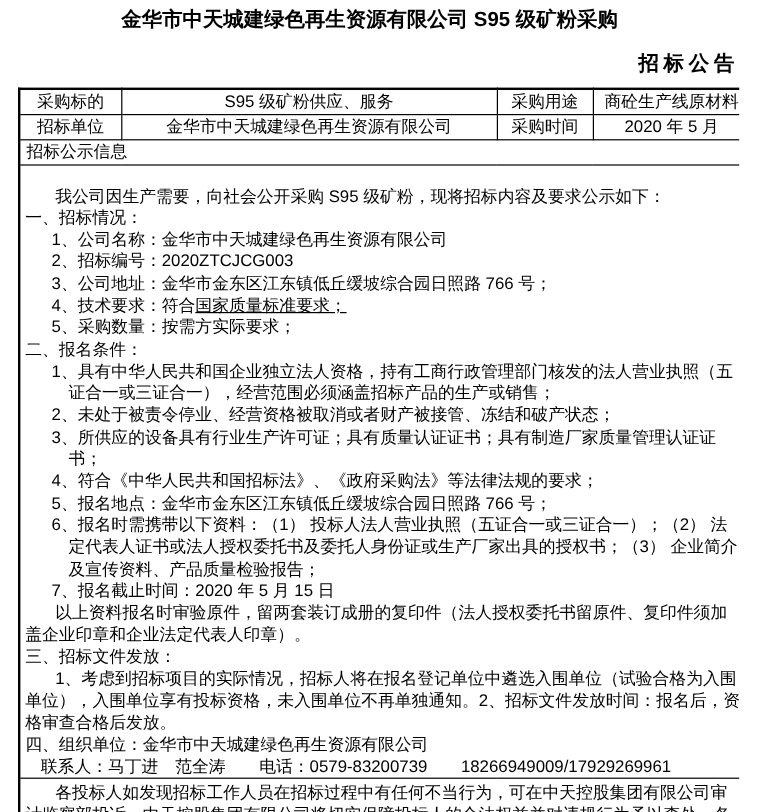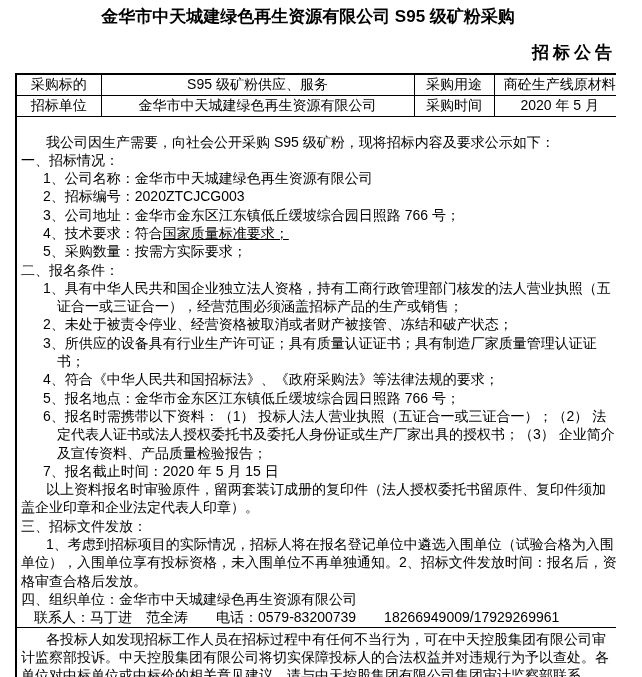--- a/index.html
+++ b/index.html
@@ -98,20 +98,23 @@
         <td>采购用途</td>
         <td>商砼生产线原材料</td>
       </tr>
       <tr class="hdr-row">
         <td>招标单位</td>
         <td>金华市中天城建绿色再生资源有限公司</td>
         <td>采购时间</td>
         <td>2020 年 5 月</td>
       </tr>
       <tr>
+        <td colspan="4" class="sechdr">招标公示信息</td>
+      </tr>
+      <tr>
         <td colspan="4" class="body-cell">
           <p class="ind">我公司因生产需要，向社会公开采购 S95 级矿粉，现将招标内容及要求公示如下：</p>
 
           <p class="sec">一、招标情况：</p>
           <p class="item">1、公司名称：金华市中天城建绿色再生资源有限公司</p>
           <p class="item">2、招标编号：2020ZTCJCG003</p>
           <p class="item">3、公司地址：金华市金东区江东镇低丘缓坡综合园日照路 766 号；</p>
           <p class="item"><span>4、技术要求：符合</span><span class="ul">国家质量标准要求；</span></p>
           <p class="item">5、采购数量：按需方实际要求；</p>
 

